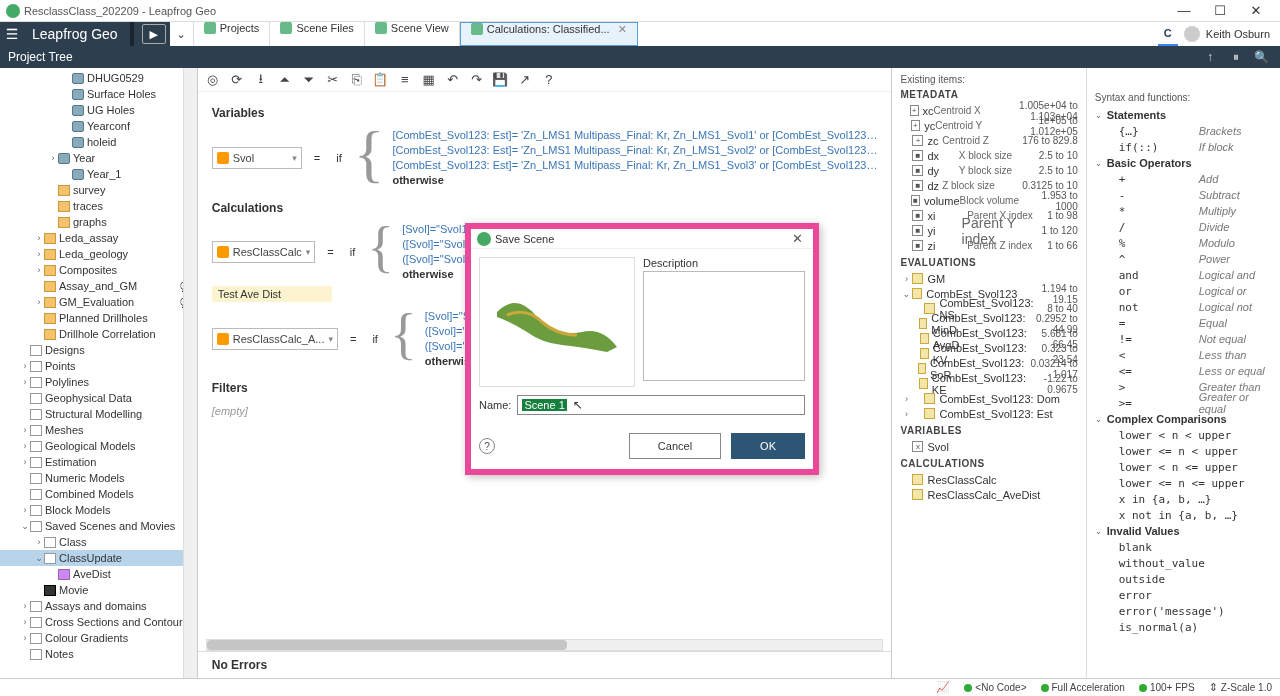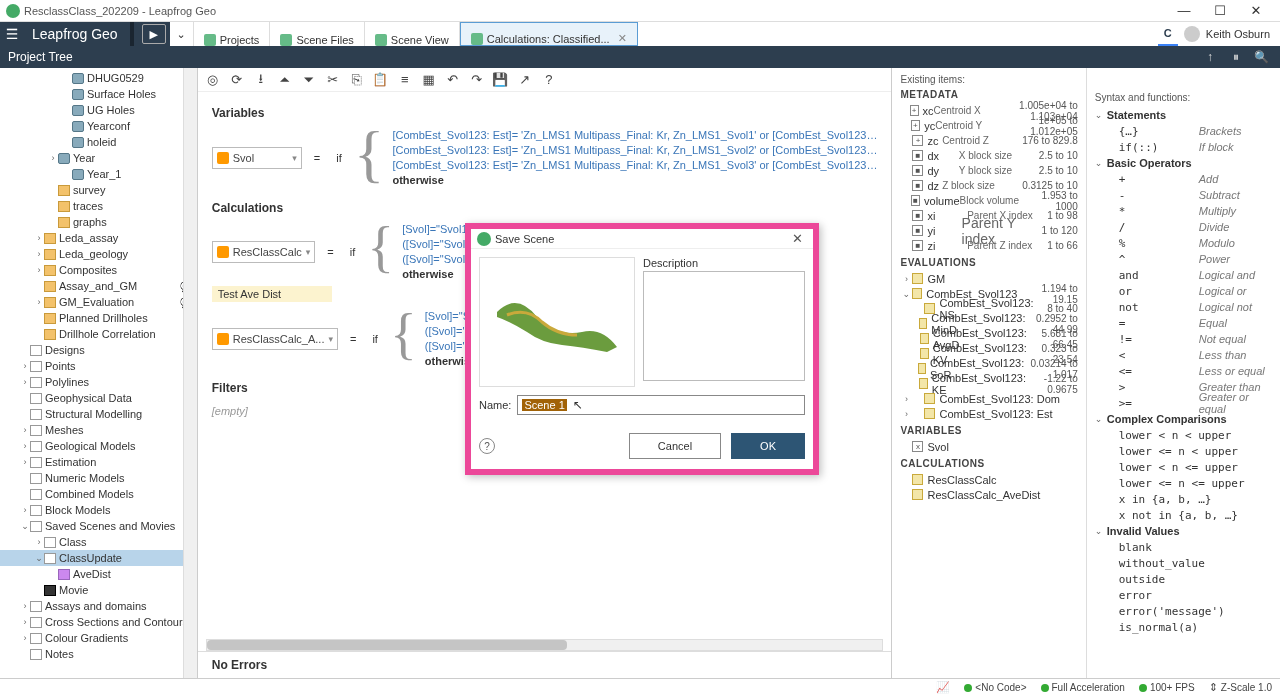--- a/index.html
+++ b/index.html
@@ -11,21 +11,21 @@
 .titlebar .title { flex: 1; font-size: 11px; color: #555; }
 .titlebar .winbtn { width: 36px; height: 20px; display: flex; align-items: center; justify-content: center; color: #333; font-size: 13px; }
 
 
 .appheader { height: 24px; background: #2d3e4f; display: flex; align-items: center; color: #fff; }
 .appheader .menu-icon { width: 24px; height: 24px; display: flex; align-items: center; justify-content: center; color: #fff; font-size: 14px; }
 .appheader .brand { font-size: 14px; padding: 0 8px; font-weight: 500; }
 .appheader .brand-sep { width: 4px; height: 24px; background: #1a2530; margin: 0 4px; }
 .appheader .play { width: 24px; height: 20px; border: 1px solid #aaa; border-radius: 2px; margin: 0 4px; display: flex; align-items: center; justify-content: center; }
 .appheader .drop { width: 24px; height: 24px; background: #fff; color: #333; display: flex; align-items: center; justify-content: center; border-right: 1px solid #ddd; }
-.appheader .tab { background: #fff; color: #333; height: 24px; padding: 0 10px; display: flex; align-items: flex-end; border-right: 1px solid #ddd; gap: 4px; font-size: 11px; }
+.appheader .tab { background: #fff; color: #333; height: 24px; padding: 0 10px; display: flex; align-items: flex-start; border-right: 1px solid #ddd; gap: 4px; font-size: 11px; }
 .appheader .tab.active { background: #e8f2fa; border: 1px solid #5a9cd4; }
 .appheader .tab .ticon { width: 12px; height: 12px; background: #6b8; border-radius: 2px; }
 .appheader .tab .close { margin-left: 4px; color: #888; }
 .appheader .spacer { flex: 1; background: #fff; height: 24px; }
 .appheader .userblock { background: #fff; color: #333; height: 24px; display: flex; align-items: center; padding: 0 10px; gap: 6px; }
 .appheader .cicon { width: 20px; height: 24px; display: flex; align-items: center; justify-content: center; font-weight: bold; color: #2d3e4f; border-bottom: 2px solid #3b82f6; }
 .appheader .uicon { width: 16px; height: 16px; background: #ccc; border-radius: 50%; }
 
 
 .panelhead { height: 22px; background: #2d3e4f; color: #fff; display: flex; align-items: center; padding: 0 8px; font-size: 12px; gap: 6px; }
@@ -101,21 +101,21 @@
 .dlg-body { padding: 8px; }
 .dlg-row { display: flex; gap: 8px; margin-bottom: 8px; }
 .preview { width: 156px; height: 130px; border: 1px solid #ddd; display: flex; align-items: center; justify-content: center; }
 .preview svg { width: 140px; height: 90px; }
 .desc-area { flex: 1; }
 .desc-area .lbl { font-size: 11px; color: #333; margin-bottom: 2px; }
 .desc-area .box { width: 100%; height: 110px; border: 1px solid #bbb; }
 .name-row { display: flex; align-items: center; gap: 6px; margin-bottom: 10px; }
 .name-row .lbl { font-size: 11px; }
 .name-row .field { flex: 1; height: 20px; border: 1px solid #888; padding: 0 4px; display: flex; align-items: center; background: #fff; }
-.name-row .field .sel { background: #a16207; color: #fff; padding: 0 2px; font-size: 11px; }
+.name-row .field .sel { background: #15803d; color: #fff; padding: 0 2px; font-size: 11px; }
 .name-row .field .cursor-icon { margin-left: 6px; font-size: 12px; }
 .dlg-btns { display: flex; align-items: center; padding: 0 8px 10px; gap: 10px; }
 .dlg-btns .help { width: 16px; height: 16px; border: 1px solid #888; border-radius: 50%; display: flex; align-items: center; justify-content: center; font-size: 10px; color: #555; margin-right: auto; }
 .dlg-btns .btn { height: 17px; padding: 12px 28px; border: 1px solid #888; display: flex; align-items: center; justify-content: center; font-size: 11px; }
 .dlg-btns .btn.primary { background: #2d5574; color: #fff; border-color: #2d5574; }
 
 
 .statusbar { height: 18px; background: #fff; border-top: 1px solid #ccc; display: flex; align-items: center; padding: 0 8px; gap: 14px; font-size: 10px; color: #444; }
 .statusbar .sspacer { flex: 1; }
 .statusbar .sitem { display: flex; align-items: center; gap: 3px; }

